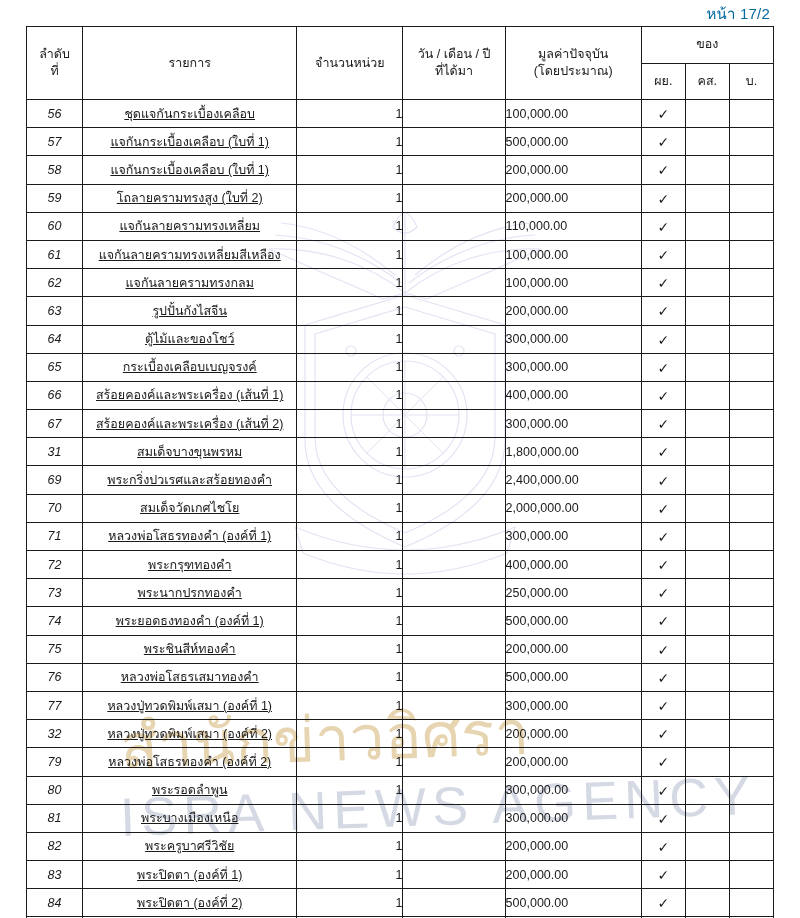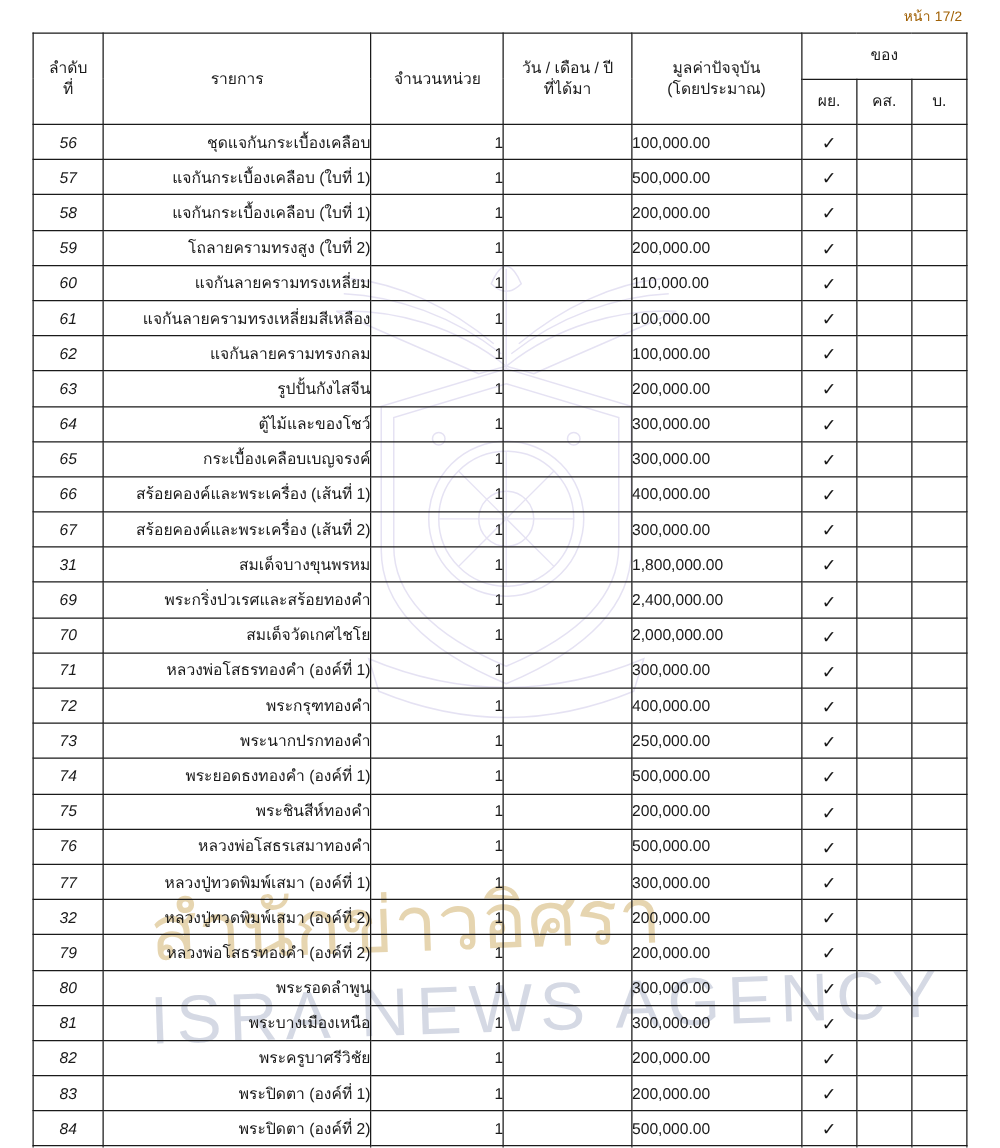--- a/index.html
+++ b/index.html
@@ -18,22 +18,22 @@
   .page {
     position: relative;
     width: 800px;
     height: 918px;
     box-sizing: border-box;
     padding: 6px 26px 0 26px;
   }
   
   .page-header {
     text-align: right;
-    font-size: 11px;
-    color: #a16207;
+    font-size: 15px;
+    color: #0369a1;
     padding-right: 4px;
     margin-bottom: 4px;
     height: 16px;
     line-height: 16px;
     letter-spacing: 0.2px;
   }
 
   
   .watermark {
     position: absolute;
@@ -104,25 +104,26 @@
 
   tbody td {
     height: 27.2px;
   }
   td.c-no {
     text-align: center;
     font-size: 12.5px;
     font-style: italic;
   }
   td.c-item {
-    text-align: right;
+    text-align: center;
     padding-left: 8px;
     font-size: 12.5px;
     white-space: nowrap;
     overflow: hidden;
+    text-decoration: underline;
   }
   td.c-qty {
     text-align: right;
     padding-right: 9px;
     font-size: 12.5px;
   }
   td.c-date { }
   td.c-value {
     text-align: left;
     padding-right: 9px;

